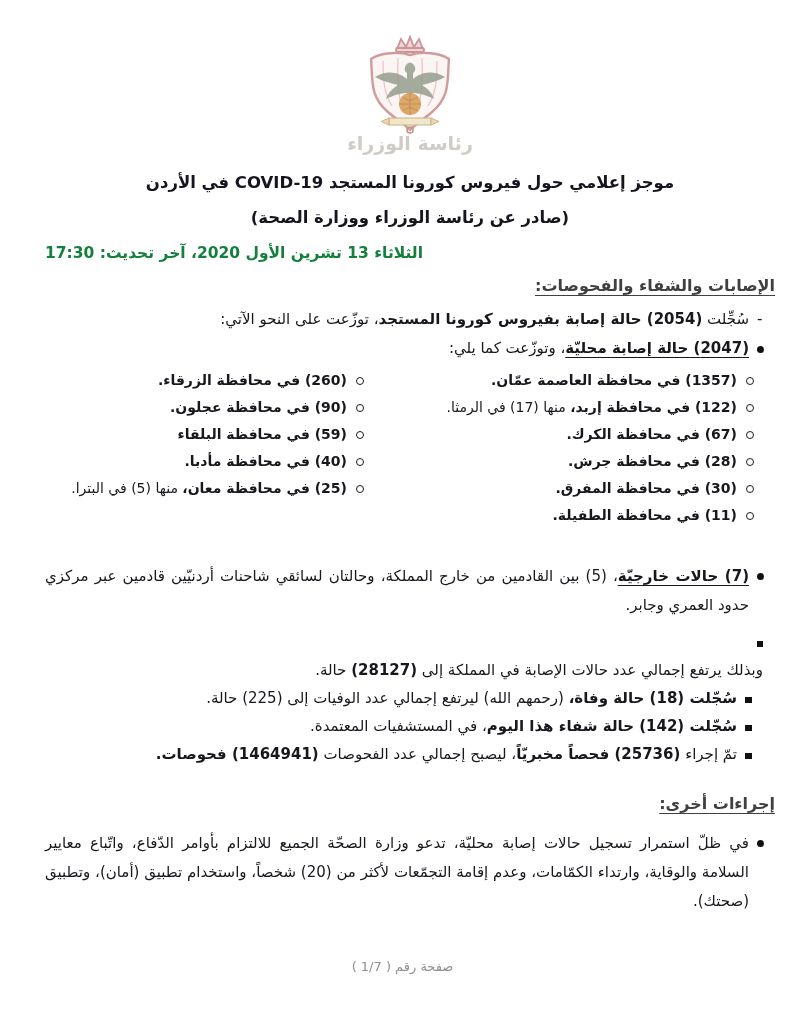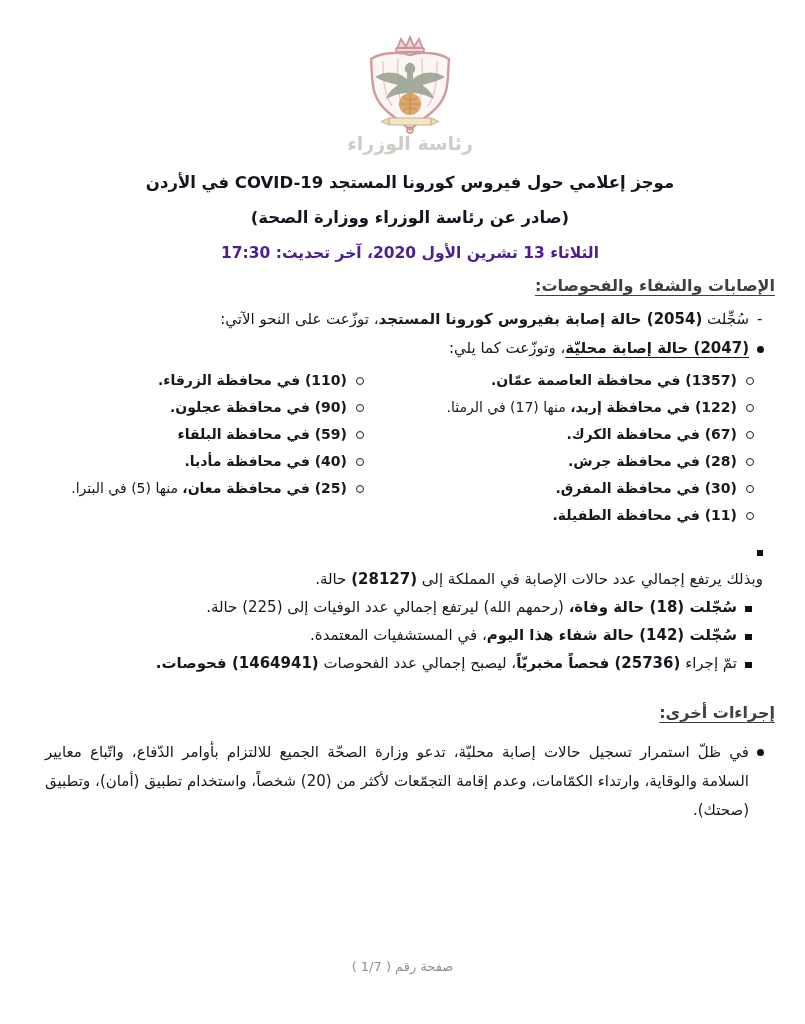--- a/index.html
+++ b/index.html
@@ -12,21 +12,21 @@
   .content{padding:0 30px 0 45px;}
 
   
   .logo{margin:34px auto 0;text-align:center;}
   .logo svg{display:block;margin:0 auto;}
   .logo-caption{font-size:19px;font-weight:bold;color:#c8c2bb;margin-top:-2px;opacity:.85;}
 
   
   .title{margin:18px 0 0;font-size:16.5px;line-height:22px;font-weight:bold;text-align:center;color:#15151f;}
   .subtitle{margin:13px 0 0;font-size:16.5px;line-height:22px;font-weight:bold;text-align:center;color:#15151f;}
-  .date-line{margin-top:15px;font-weight:bold;font-size:15.5px;text-align:center;color:#4c1d95;}
+  .date-line{margin-top:15px;font-weight:bold;font-size:15.5px;text-align:left;color:#15803d;}
   .section-title{
     margin-top:14px;font-size:16px;font-weight:bold;display:block;width:max-content;
     text-decoration:underline;text-underline-offset:4px;color:#404040;
   }
   .section-title.second{margin-top:26px;}
 
   
   .line{display:flex;align-items:flex-start;font-size:15px;line-height:24px;}
   .line .txt{flex:1;}
   .marker{flex:0 0 26px;box-sizing:border-box;padding-left:8px;text-align:left;}
@@ -110,21 +110,21 @@
       <span class="txt"><b class="u">(2047) حالة إصابة محليّة</b><span>، وتوزّعت كما يلي:</span></span>
     </div>
 
     <div class="gov-grid">
       <div class="gov-item">
           <span class="marker"><span class="glyph-ring"></span></span>
           <span class="txt"><b>(1357) في محافظة العاصمة عمّان.</b><span></span></span>
         </div>
       <div class="gov-item">
           <span class="marker"><span class="glyph-ring"></span></span>
-          <span class="txt"><b>(110) في محافظة الزرقاء.</b><span></span></span>
+          <span class="txt"><b>(260) في محافظة الزرقاء.</b><span></span></span>
         </div>
       <div class="gov-item">
           <span class="marker"><span class="glyph-ring"></span></span>
           <span class="txt"><b>(122) في محافظة إربد،</b><span> منها (17) في الرمثا.</span></span>
         </div>
       <div class="gov-item">
           <span class="marker"><span class="glyph-ring"></span></span>
           <span class="txt"><b>(90) في محافظة عجلون.</b><span></span></span>
         </div>
       <div class="gov-item">
@@ -150,20 +150,24 @@
       <div class="gov-item">
           <span class="marker"><span class="glyph-ring"></span></span>
           <span class="txt"><b>(25) في محافظة معان،</b><span> منها (5) في البترا.</span></span>
         </div>
       <div class="gov-item">
           <span class="marker"><span class="glyph-ring"></span></span>
           <span class="txt"><b>(11) في محافظة الطفيلة.</b><span></span></span>
         </div>
     </div>
 
+    <div class="line external">
+      <span class="marker"><span class="glyph-disc"></span></span>
+      <span class="txt"><b class="u">(7) حالات خارجيّة</b><span>، (5) بين القادمين من خارج المملكة، وحالتان لسائقي شاحنات أردنيّين قادمين عبر مركزي حدود العمري وجابر.</span></span>
+    </div>
 
     <div class="line square-line first">
       <span class="marker"><span class="glyph-square"></span></span>
       <span class="txt"><span>وبذلك يرتفع إجمالي عدد حالات الإصابة في المملكة إلى </span><b>(28127)</b><span></span><b></b><span> حالة.</span></span>
     </div>
     <div class="line square-line">
       <span class="marker"><span class="glyph-square"></span></span>
       <span class="txt"><span></span><b>سُجّلت (18) حالة وفاة،</b><span></span><b></b><span> (رحمهم الله) ليرتفع إجمالي عدد الوفيات إلى (225) حالة.</span></span>
     </div>
     <div class="line square-line">

